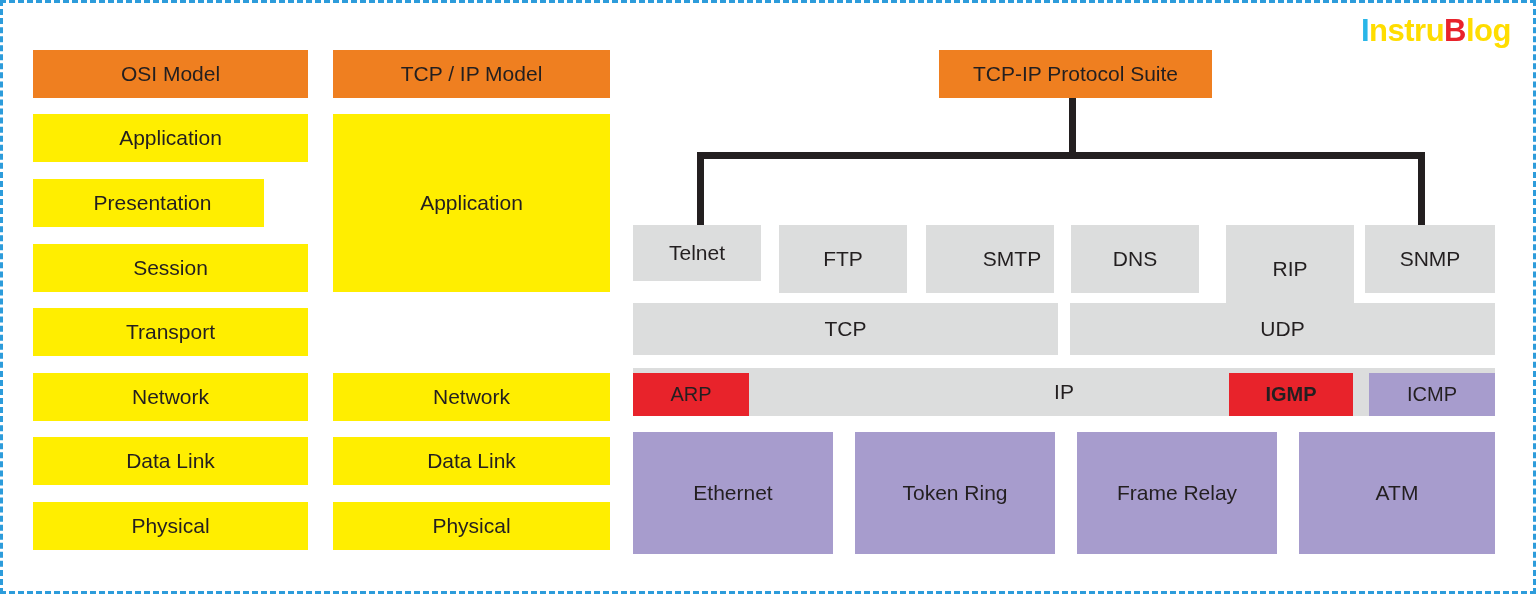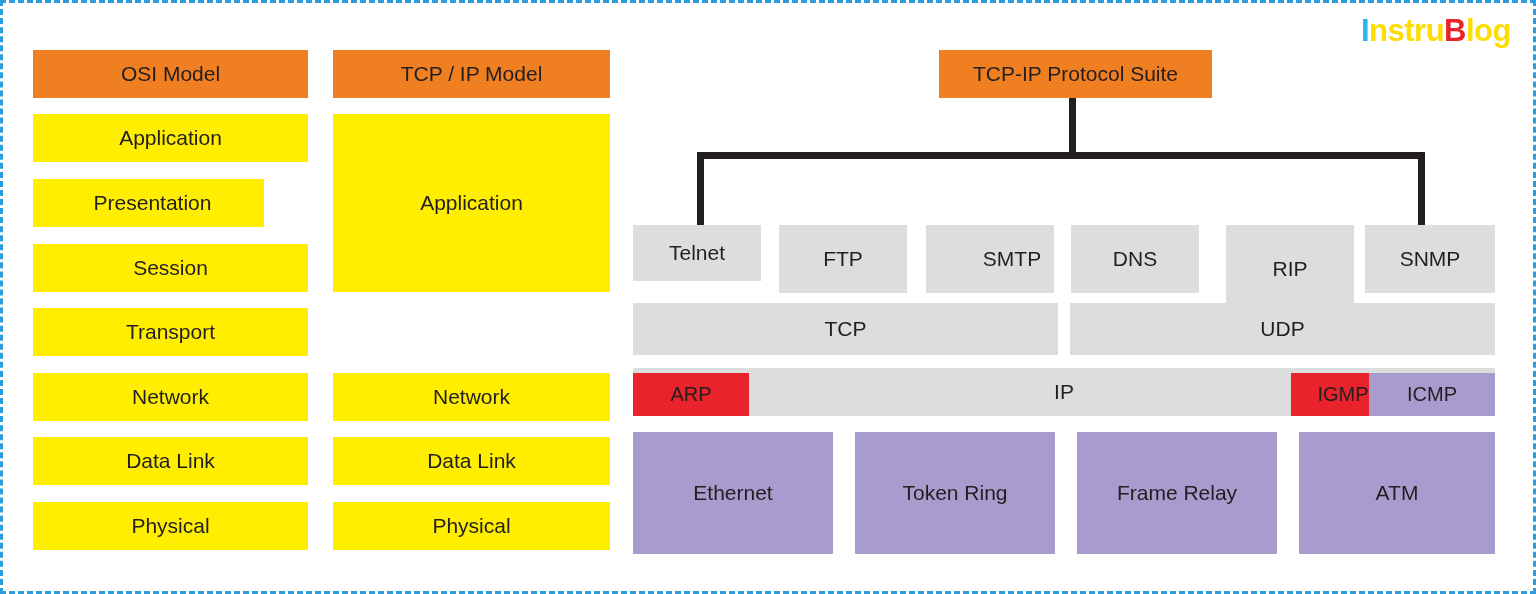--- a/index.html
+++ b/index.html
@@ -81,21 +81,21 @@
   <div class="box grey" style="left:923px;top:222px;width:128px;height:68px;padding-left:44px;">SMTP</div>
   <div class="box grey" style="left:1068px;top:222px;width:128px;height:68px;">DNS</div>
   <div class="box grey" style="left:1215px;top:222px;width:128px;height:88px;margin-left:8px;">RIP</div>
   <div class="box grey" style="left:1362px;top:222px;width:130px;height:68px;">SNMP</div>
 
   <div class="box grey" style="left:630px;top:300px;width:425px;height:52px;">TCP</div>
   <div class="box grey" style="left:1067px;top:300px;width:425px;height:52px;">UDP</div>
 
   <div class="box grey" style="left:630px;top:365px;width:862px;height:48px;">IP</div>
   <div class="box red" style="left:630px;top:370px;width:116px;height:43px;">ARP</div>
-  <div class="box red" style="left:1288px;top:370px;width:104px;height:43px;">IGMP</div>
+  <div class="box red" style="left:1226px;top:370px;width:124px;height:43px;font-weight:bold;">IGMP</div>
   <div class="box purple" style="left:1366px;top:370px;width:126px;height:43px;font-size:20px;">ICMP</div>
 
   <div class="box purple" style="left:630px;top:429px;width:200px;height:122px;">Ethernet</div>
   <div class="box purple" style="left:852px;top:429px;width:200px;height:122px;">Token Ring</div>
   <div class="box purple" style="left:1074px;top:429px;width:200px;height:122px;">Frame Relay</div>
   <div class="box purple" style="left:1296px;top:429px;width:196px;height:122px;">ATM</div>
 
 </div>
 
 </body></html>

